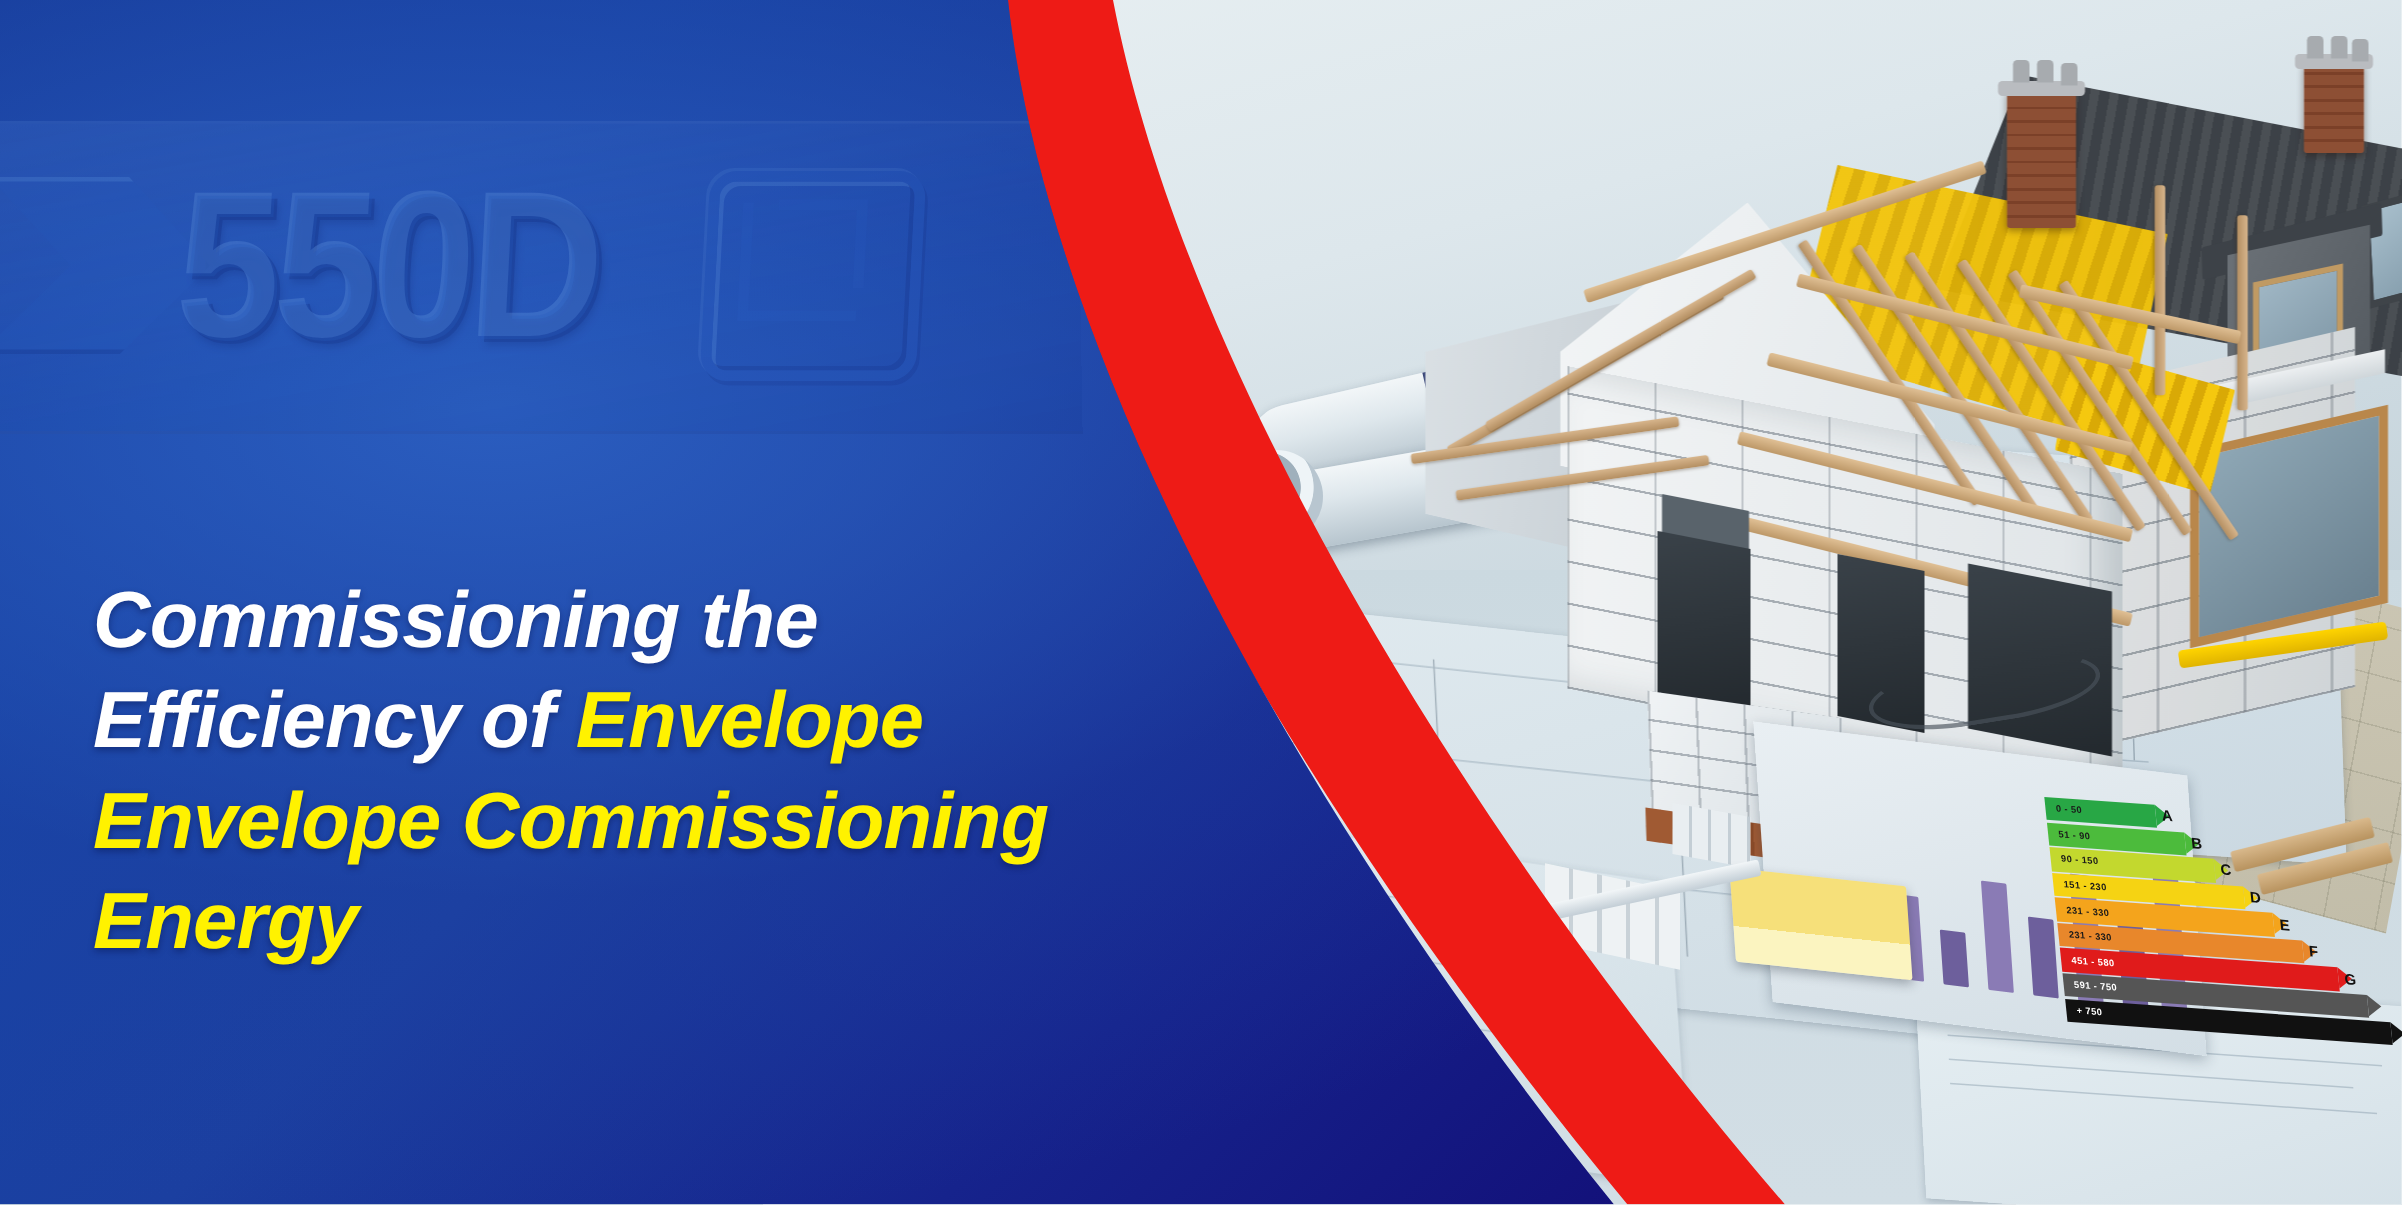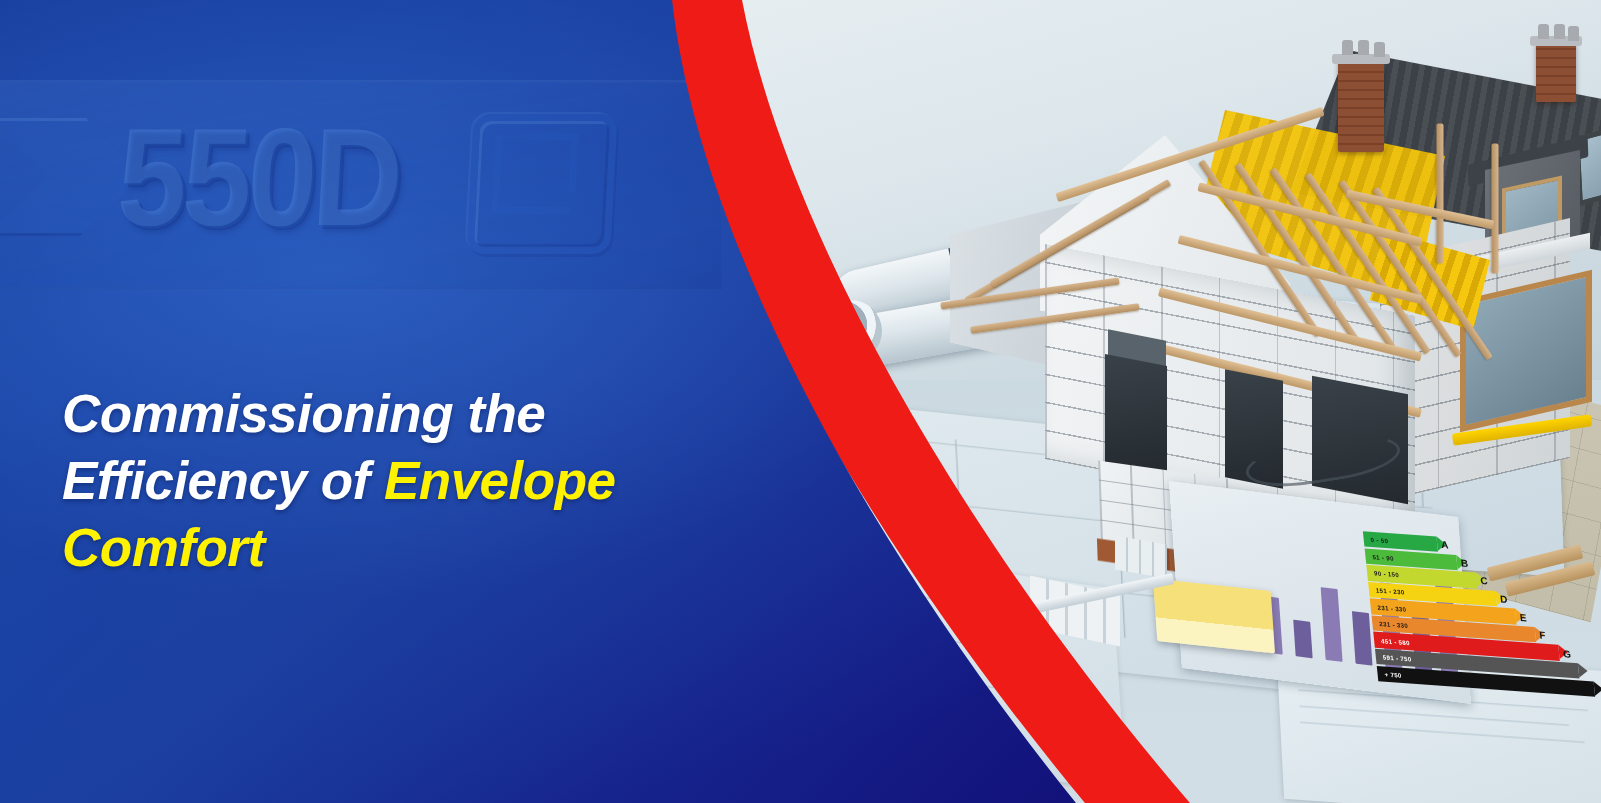--- a/index.html
+++ b/index.html
@@ -453,17 +453,18 @@
     <div class="watermark">
       <div class="wm-plate"></div>
       <div class="wm-arrow"></div>
       <div class="wm-text">550D</div>
       <div class="wm-isi"></div>
     </div>
 
     <div class="headline">
       <span class="ln"><span>Commissioning the</span></span>
       <span class="ln"><span>Efficiency of </span><span class="hl">Envelope</span></span>
-      <span class="ln hl"><span>Comfort</span></span>
+      <span class="ln hl"><span>Envelope Commissioning</span></span>
+      <span class="ln hl"><span>Energy</span></span>
     </div>
 
   </div>
 </div>
 
 </body></html>

